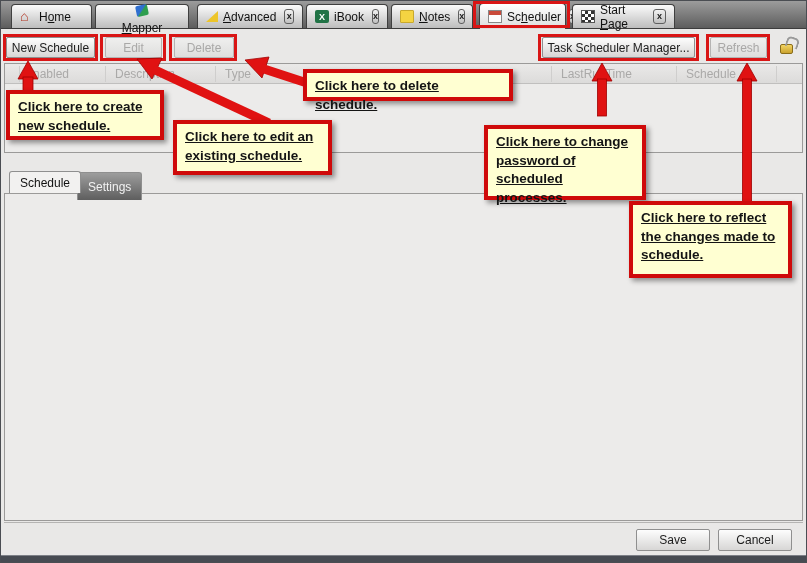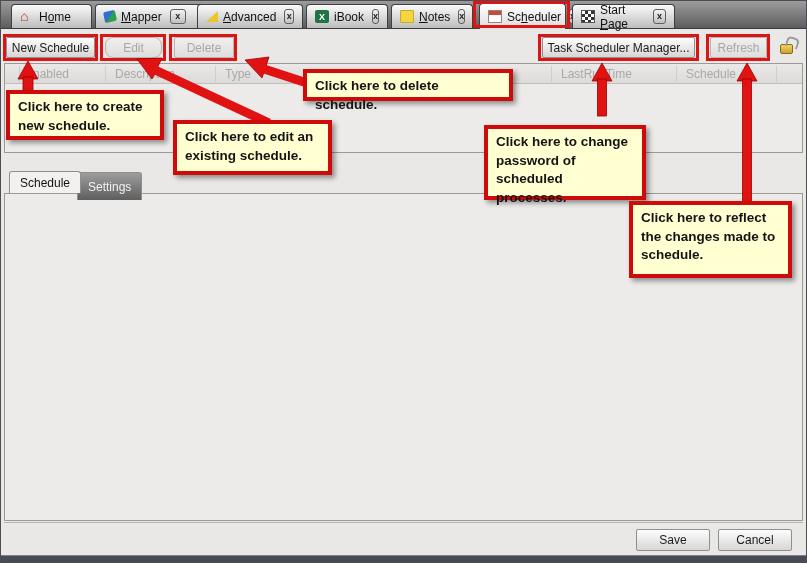--- a/index.html
+++ b/index.html
@@ -79,34 +79,34 @@
   .hint{position:absolute;font-size:12px;color:#2a2a2a;white-space:nowrap;}
 
   
   .footer-line{position:absolute;left:3px;top:521px;width:799px;height:1px;background:#b5b4b3;}
   .bottomstrip{position:absolute;left:0;bottom:0;width:100%;height:7px;background:#474b52;border-top:1px solid #7d8087;}
 
   
   .hl{position:absolute;border:3px solid #d91515;z-index:20;pointer-events:none;}
   .callout{position:absolute;background:#ffffd2;border:4px solid #cf0a0a;z-index:40;
     padding:4px 8px;font-size:13.5px;font-weight:bold;color:#141414;line-height:1.38;
-    box-shadow:3px 3px 5px rgba(0,0,0,.4);}
+    box-shadow:3px 3px 5px rgba(0,0,0,.4);text-decoration:underline;}
   .arrows{position:absolute;left:0;top:0;z-index:30;pointer-events:none;}
 </style>
 </head>
 <body>
 
 <div class="app">
 
   <div class="tabstrip">
     <div class="tab" style="left:10px;width:81px;">
       <span class="ticon i-home">⌂</span>
       <span>H<u>o</u>me</span>
     </div>
-    <div class="tab" style="left:94px;width:123px;">
+    <div class="tab" style="left:94px;width:94px;flex-direction:column;">
       <span class="ticon i-mapper"></span>
       <span><u>M</u>apper</span>
       <span class="xbtn">x</span>
     </div>
     <div class="tab" style="left:196px;width:106px;text-align:center;">
       <span class="ticon i-adv"></span>
       <span><u>A</u>dvanced</span>
       <span class="xbtn">x</span>
     </div>
     <div class="tab" style="left:305px;width:82px;">
@@ -125,21 +125,21 @@
       <span class="xbtn">x</span>
     </div>
     <div class="tab" style="left:571px;width:103px;justify-content:space-between;">
       <span class="ticon i-flag"></span>
       <span>Start <u>P</u>age</span>
       <span class="xbtn">x</span>
     </div>
   </div>
 
   <div class="btn" style="left:5px;top:36px;width:89px;">New Schedule</div>
-  <div class="btn disabled" style="left:104px;top:36px;width:57px;border-radius:8px;">Edit</div>
+  <div class="btn disabled" style="left:104px;top:36px;width:57px;">Edit</div>
   <div class="btn disabled" style="left:173px;top:36px;width:60px;text-align:center;">Delete</div>
   <div class="btn" style="left:541px;top:36px;width:153px;">Task Scheduler Manager...</div>
   <div class="btn disabled" style="left:709px;top:36px;width:57px;">Refresh</div>
   <div class="lock"></div>
 
   <div class="listview">
     <div class="lv-head">
       <span class="lv-col" style="left:20px;">Enabled</span>
       <span class="lv-col" style="left:110px;">Description</span>
       <span class="lv-col" style="left:220px;">Type</span>

